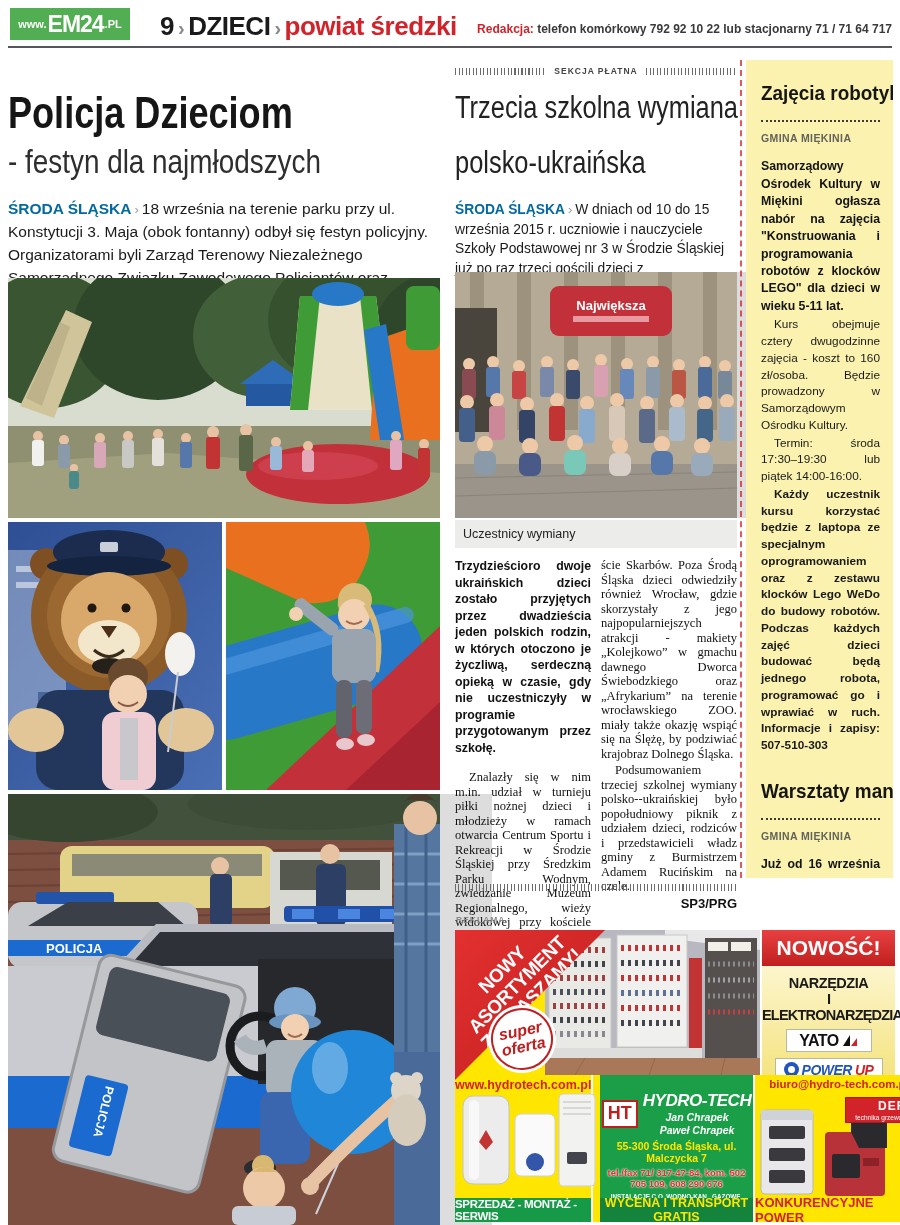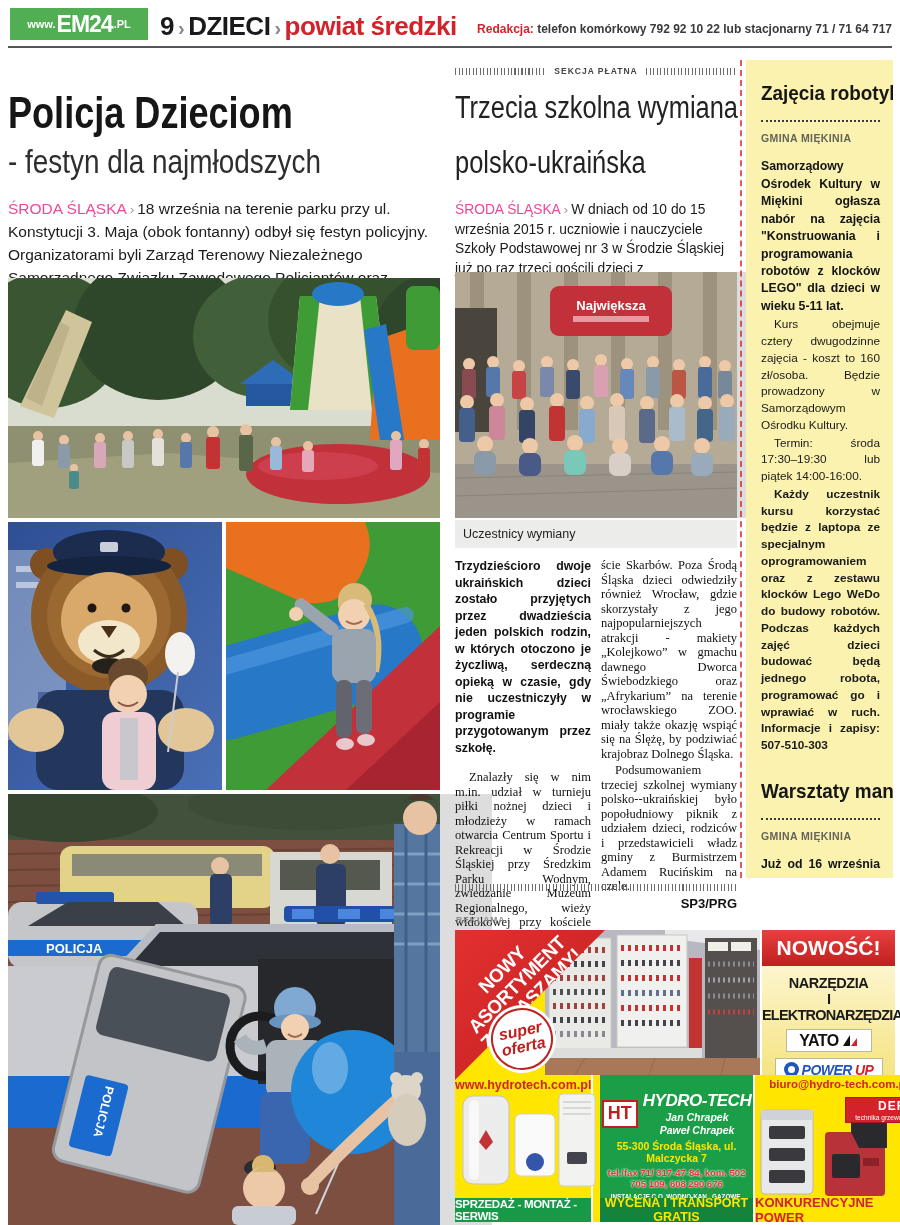--- a/index.html
+++ b/index.html
@@ -6,36 +6,36 @@
   html,body { background:#fff; }
   #page {
     position:relative; width:900px; height:1225px; background:#fff;
     font-family:"Liberation Sans", sans-serif; color:#1a1a1a; overflow:hidden;
   }
   .abs { position:absolute; }
   .cond { display:inline-block; transform:scaleX(.82); transform-origin:0 50%; white-space:nowrap; }
   .cond9 { display:inline-block; transform:scaleX(.9); transform-origin:0 50%; white-space:nowrap; }
 
   
-  #logo { left:10px; top:8px; width:138px; height:32px; background:#52ae52; color:#fff;
+  #logo { left:10px; top:8px; width:120px; height:32px; background:#52ae52; color:#fff;
     display:flex; align-items:center; justify-content:center; }
   #logo .sm { font-size:11px; font-weight:bold; }
   #logo .lg { font-size:23px; font-weight:bold; letter-spacing:-1px; margin:0 1px; }
   #section-title { left:160px; top:11px; font-size:26px; font-weight:bold; letter-spacing:-0.5px; }
   #section-title .chev { color:#8a8a8a; font-size:20px; padding:0 4px; }
   #section-title .region { color:#d2232a; }
   #redakcja { right:8px; top:22px; font-size:12px; font-weight:bold; color:#3a3a3a; }
   #redakcja .lab { color:#d2232a; }
   #header-rule { left:8px; right:8px; top:46px; height:2px; background:#56565a; }
 
   
   #l-title { left:8px; top:88px; font-size:44px; font-weight:bold; color:#161616; }
   #l-sub   { left:8px; top:142px; font-size:34px; font-weight:normal; color:#2e2e2e; }
   #l-lead  { left:8px; top:198px; width:432px; font-size:15.5px; line-height:1.48; color:#1b1b1b; }
-  .dateline { color:#ec4899; font-weight:normal; }
+  .dateline { color:#0369a1; font-weight:bold; }
   .dl-chev { color:#9a9a9a; font-size:13px; padding:0 3px; }
 
   .photo { position:absolute; overflow:hidden; background:#ddd; }
   .photo svg { display:block; }
 
   
   .dashes { height:7px; background:repeating-linear-gradient(90deg,#6a6a6a 0 1px,transparent 1px 3.5px); flex:1; }
   #m-sekcja { left:455px; top:66px; width:282px; display:flex; align-items:center; gap:8px; }
   #m-sekcja .lbl { font-size:8.5px; font-weight:bold; color:#444; letter-spacing:1px; }
   #m-title1 { left:455px; top:90px; font-size:31px; color:#222; }

